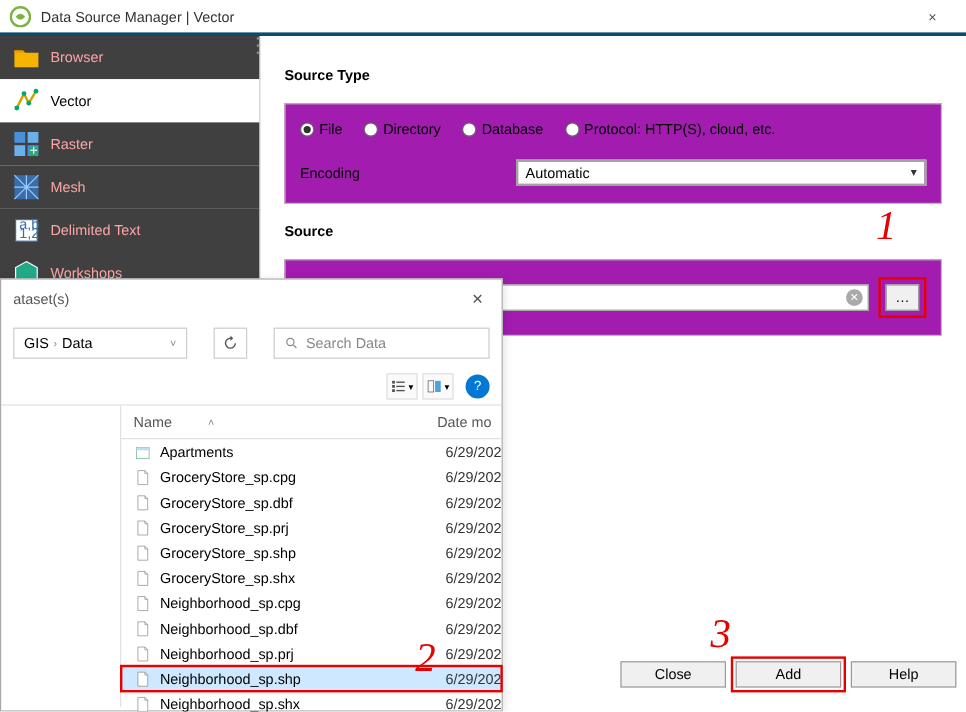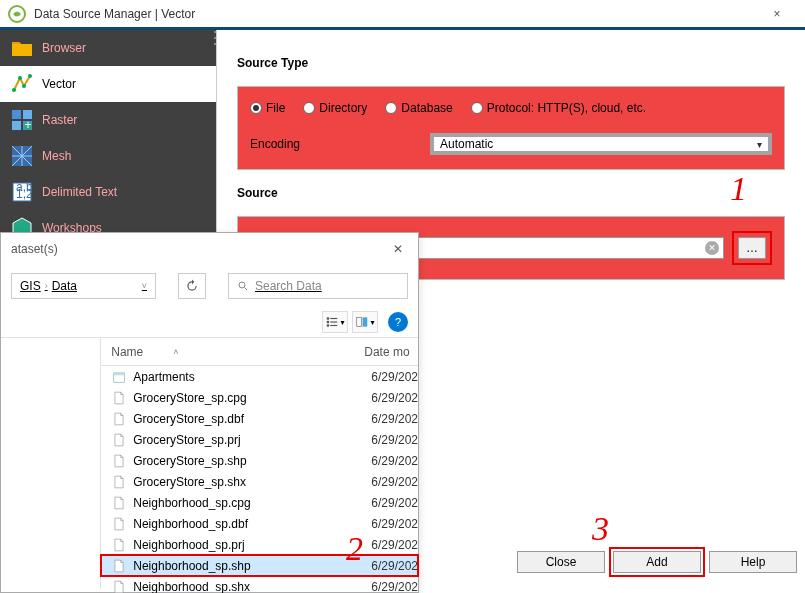--- a/index.html
+++ b/index.html
@@ -13,45 +13,45 @@
     .main { display: flex; height: calc(100% - 30px); }
     
     .sidebar { width: 217px; background: #f0f0f0; border-right: 1px solid #ccc; }
     .sidebar-item { display: flex; align-items: center; height: 36px; padding: 0 10px; cursor: pointer; color: #333; }
     .sidebar-item.dark { background: #404040; color: #fca5a5; }
     .sidebar-item.active { background: #fff; color: #000; }
     .sidebar-icon { width: 24px; height: 24px; margin-right: 8px; display: flex; align-items: center; justify-content: center; flex-shrink: 0; }
     
     .content { flex: 1; padding: 10px 20px; position: relative; }
     .section-label { font-weight: 700; color: #000000; margin: 16px 0; }
-    .fieldset { border: 1px solid #bbb; background: #ef4444; padding: 14px 12px; margin-bottom: 12px; }
+    .fieldset { border: 1px solid #bbb; background: #a21caf; padding: 14px 12px; margin-bottom: 12px; }
     
     .radio-row { display: flex; align-items: center; gap: 18px; margin-bottom: 18px; }
     .radio-opt { display: flex; align-items: center; gap: 4px; }
     .radio { width: 12px; height: 12px; border: 1px solid #666; border-radius: 50%; display: inline-flex; align-items: center; justify-content: center; background: #fff; }
     .radio.sel::after { content: ''; width: 6px; height: 6px; background: #333; border-radius: 50%; }
     
     .enc-row { display: flex; align-items: center; gap: 20px; }
     .enc-row label { width: 160px; }
-    .select { flex: 1; height: 22px; border: 4px solid #a3a3a3; background: #fff; display: flex; align-items: center; padding: 0 6px; position: relative; }
+    .select { flex: 1; height: 22px; border: 2px solid #a3a3a3; background: #fff; display: flex; align-items: center; padding: 0 6px; position: relative; }
     .select::after { content: '▾'; position: absolute; right: 6px; font-size: 10px; color: #333; }
     
     .source-row { display: flex; align-items: center; gap: 8px; }
     .source-row label { width: 95px; }
     .input { flex: 1; height: 22px; border: 1px solid #999; background: #fff; padding: 0 22px 0 6px; position: relative; }
     .input-clear { position: absolute; right: 4px; top: 50%; transform: translateY(-50%); width: 14px; height: 14px; border-radius: 50%; background: #aaa; color: #fff; font-size: 9px; display: flex; align-items: center; justify-content: center; }
     .browse-wrap { border: 2px solid #e60000; padding: 4px; }
     .browse-btn { width: 28px; height: 22px; border: 1px solid #999; background: #f0f0f0; display: flex; align-items: center; justify-content: center; cursor: pointer; }
     
     .annot { position: absolute; color: #e60000; font-size: 34px; font-family: "Times New Roman", serif; font-style: italic; pointer-events: none; z-index: 100; }
     
     .filedialog { position: absolute; left: 0; top: 232px; width: 419px; height: 361px; background: #fff; border: 1px solid #aaa; box-shadow: 0 2px 8px rgba(0,0,0,0.15); }
     .fd-title { display: flex; height: 32px; align-items: center; padding: 0 10px; color: #555; }
     .fd-close { margin-left: auto; width: 20px; height: 20px; display: flex; align-items: center; justify-content: center; cursor: pointer; }
-    .fd-toolbar { display: flex; gap: 22px; padding: 8px 10px; align-items: flex-start; text-decoration: underline; }
+    .fd-toolbar { display: flex; gap: 22px; padding: 8px 10px; align-items: flex-start; }
     .fd-crumb { flex: 1; height: 26px; border: 1px solid #ccc; display: flex; align-items: center; padding: 0 8px; gap: 4px; }
     .crumb-sep { color: #888; font-size: 9px; }
     .fd-toolbtn { width: 28px; height: 26px; border: 1px solid #ccc; display: flex; align-items: center; justify-content: center; cursor: pointer; }
     .fd-search { width: 180px; height: 26px; border: 1px solid #ccc; display: flex; align-items: center; padding: 0 8px; color: #888; gap: 6px; }
     .fd-toolbar2 { display: flex; justify-content: flex-end; gap: 4px; padding: 4px 10px; border-bottom: 1px solid #e0e0e0; align-items: center; }
     .fd-small { width: 26px; height: 22px; display: flex; align-items: center; justify-content: center; border: 1px solid #ddd; background: #fafafa; }
     .fd-help { width: 20px; height: 20px; background: #0078d4; color: #fff; border-radius: 50%; display: flex; align-items: center; justify-content: center; font-size: 11px; margin-left: 6px; }
     
     .fd-body { display: flex; height: calc(100% - 108px); margin-left: 21px; }
     .fd-tree { width: 109px; border-right: 1px solid #e0e0e0; }

